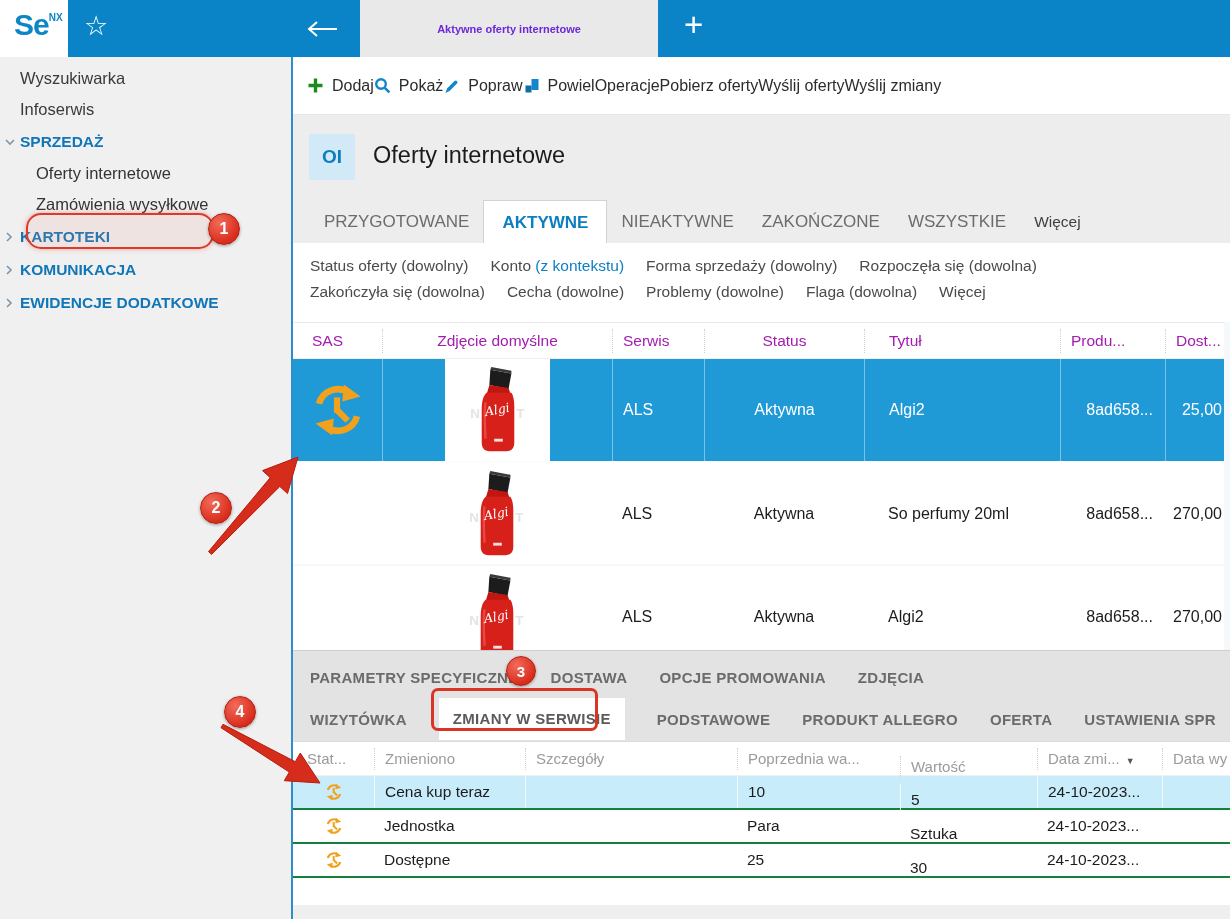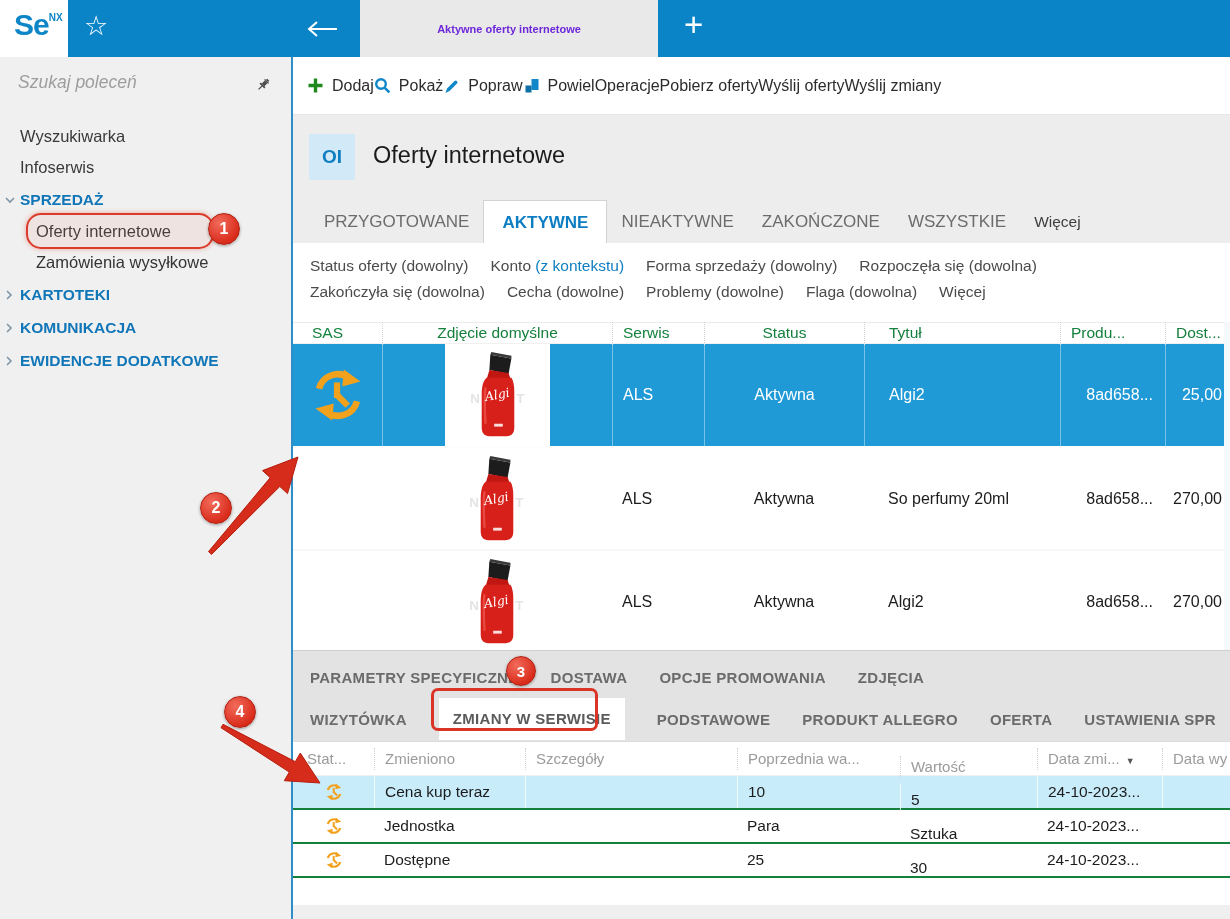--- a/index.html
+++ b/index.html
@@ -47,22 +47,22 @@
   .vtab.active{background:#ffffff;color:#0e7ec3;font-weight:bold;border:1px solid #d2d2d2;border-bottom:none;padding:0 18px;box-sizing:border-box;}
   .vtab.more{font-size:15.5px;color:#3e3e3e;}
 
   .filters{position:absolute;left:0;top:186px;width:937px;height:79px;background:#ffffff;font-size:15.5px;color:#4b4b4b;text-align:center;}
   .filter-line{display:flex;gap:22px;padding-left:17px;height:26px;align-items:center;white-space:nowrap;}
   .filter-line.l1{padding-top:10px;}
   .blue{color:#0e7ec3;}
 
   
   .offers{position:absolute;left:0;top:265px;width:937px;height:328px;overflow:hidden;background:#ffffff;}
-  .ohead{display:flex;height:22px;border-top:1px solid #ebebeb;border-bottom:1px solid #f0f0f0;box-sizing:border-box;
-    font-size:15.5px;color:#15803d;align-items:center;}
+  .ohead{display:flex;height:37px;border-top:1px solid #ebebeb;border-bottom:1px solid #f0f0f0;box-sizing:border-box;
+    font-size:15.5px;color:#a21caf;align-items:center;}
   .ohead .ocell{border-left:1px dotted #d0d0d0;height:24px;line-height:24px;}
   .ohead .ocell:first-child{border-left:none;}
   .ocell{box-sizing:border-box;overflow:hidden;white-space:nowrap;}
   .oc0{width:89px;} .oc1{width:230px;} .oc2{width:92px;} .oc3{width:160px;} .oc4{width:196px;} .oc5{width:105px;} .oc6{width:65px;}
   .orow{display:flex;align-items:center;font-size:16px;color:#1c1c1c;background:#ffffff;border-bottom:2px solid #f7f7f7;box-sizing:border-box;}
   .orow.r1,.orow.r2{height:103px;}
   .orow.selected{height:104px;background:#1f9ad7;color:#ffffff;border-bottom:2px solid #fdfdfd;}
   .orow.selected .ocell{border-left:1px solid rgba(255,255,255,.40);height:100%;display:flex;align-items:center;}
   .orow.selected .ocell:first-child{border-left:none;}
   .orow .ocell{height:100%;display:flex;align-items:center;}
@@ -151,34 +151,20 @@
           <path d="M31 9 H3 M11 2 L3 9 L11 16" stroke="#ffffff" stroke-width="2" fill="none"></path>
         </svg>
     </div>
     <div class="window-tab">
       <span>Aktywne oferty internetowe</span>
     </div>
     <div class="newtab-plus">+</div>
   </div>
 
   <div class="sidebar">
-    <div class="search-row">
-      <input class="search-input" type="text" placeholder="Szukaj poleceń" style="">
-      <div class="pin-icon">
-        <svg width="15" height="15" viewBox="0 0 16 16">
-          <g transform="rotate(45 8 8)" fill="#4c4c4c">
-            <rect x="6.4" y="0.8" width="3.2" height="1.8"></rect>
-            <rect x="5.0" y="2.6" width="6.0" height="1.4"></rect>
-            <rect x="6.0" y="4.0" width="4.0" height="4.6"></rect>
-            <rect x="4.4" y="8.6" width="7.2" height="1.8"></rect>
-            <path d="M8 10.4 L8 15.4" stroke="#4c4c4c" stroke-width="1.4"></path>
-          </g>
-        </svg>
-      </div>
-    </div>
     <div class="nav">
       <div class="nav-item">Wyszukiwarka</div>
       <div class="nav-item">Infoserwis</div>
       <div class="nav-cat">
         <span class="chev">
           <svg width="10" height="8" viewBox="0 0 10 8">
               <polyline points="1,2 5,6 9,2" stroke="#7e96a8" stroke-width="1.6" fill="none"></polyline>
             </svg>
         </span>
         <span>SPRZEDAŻ</span>

